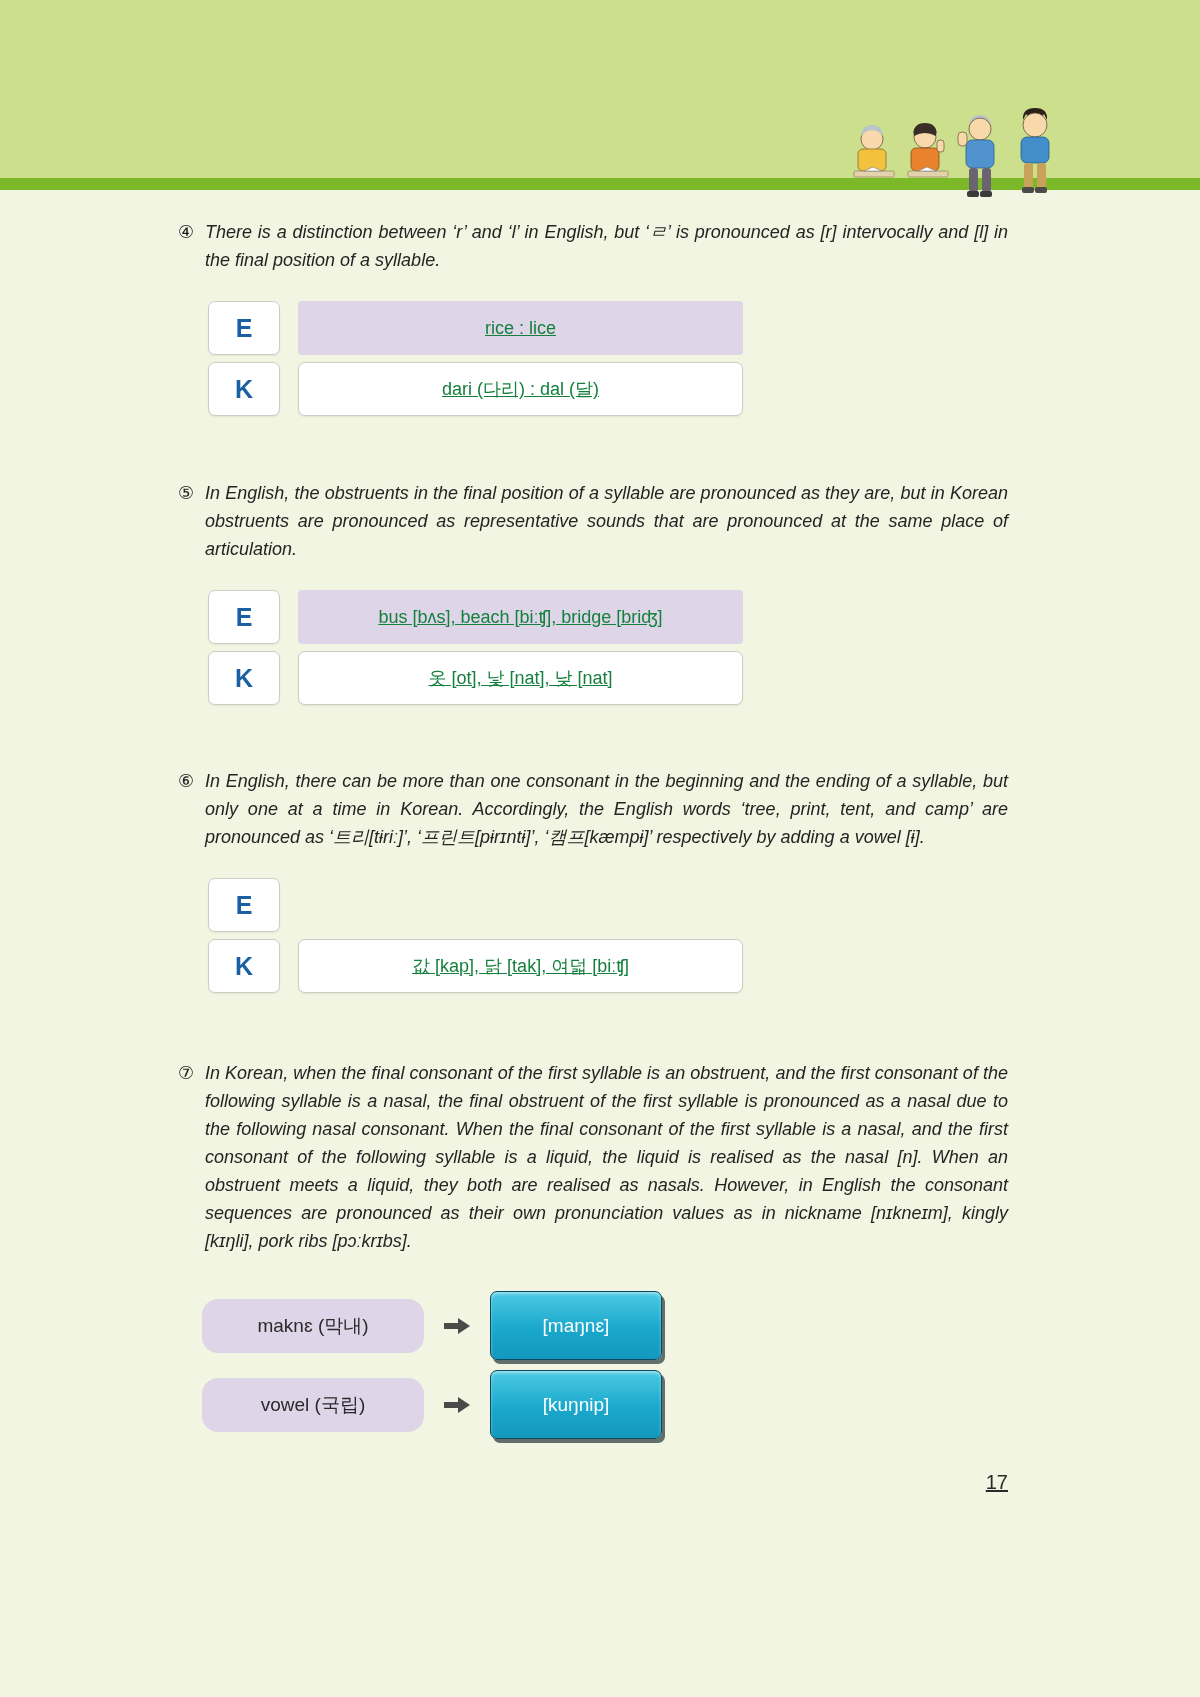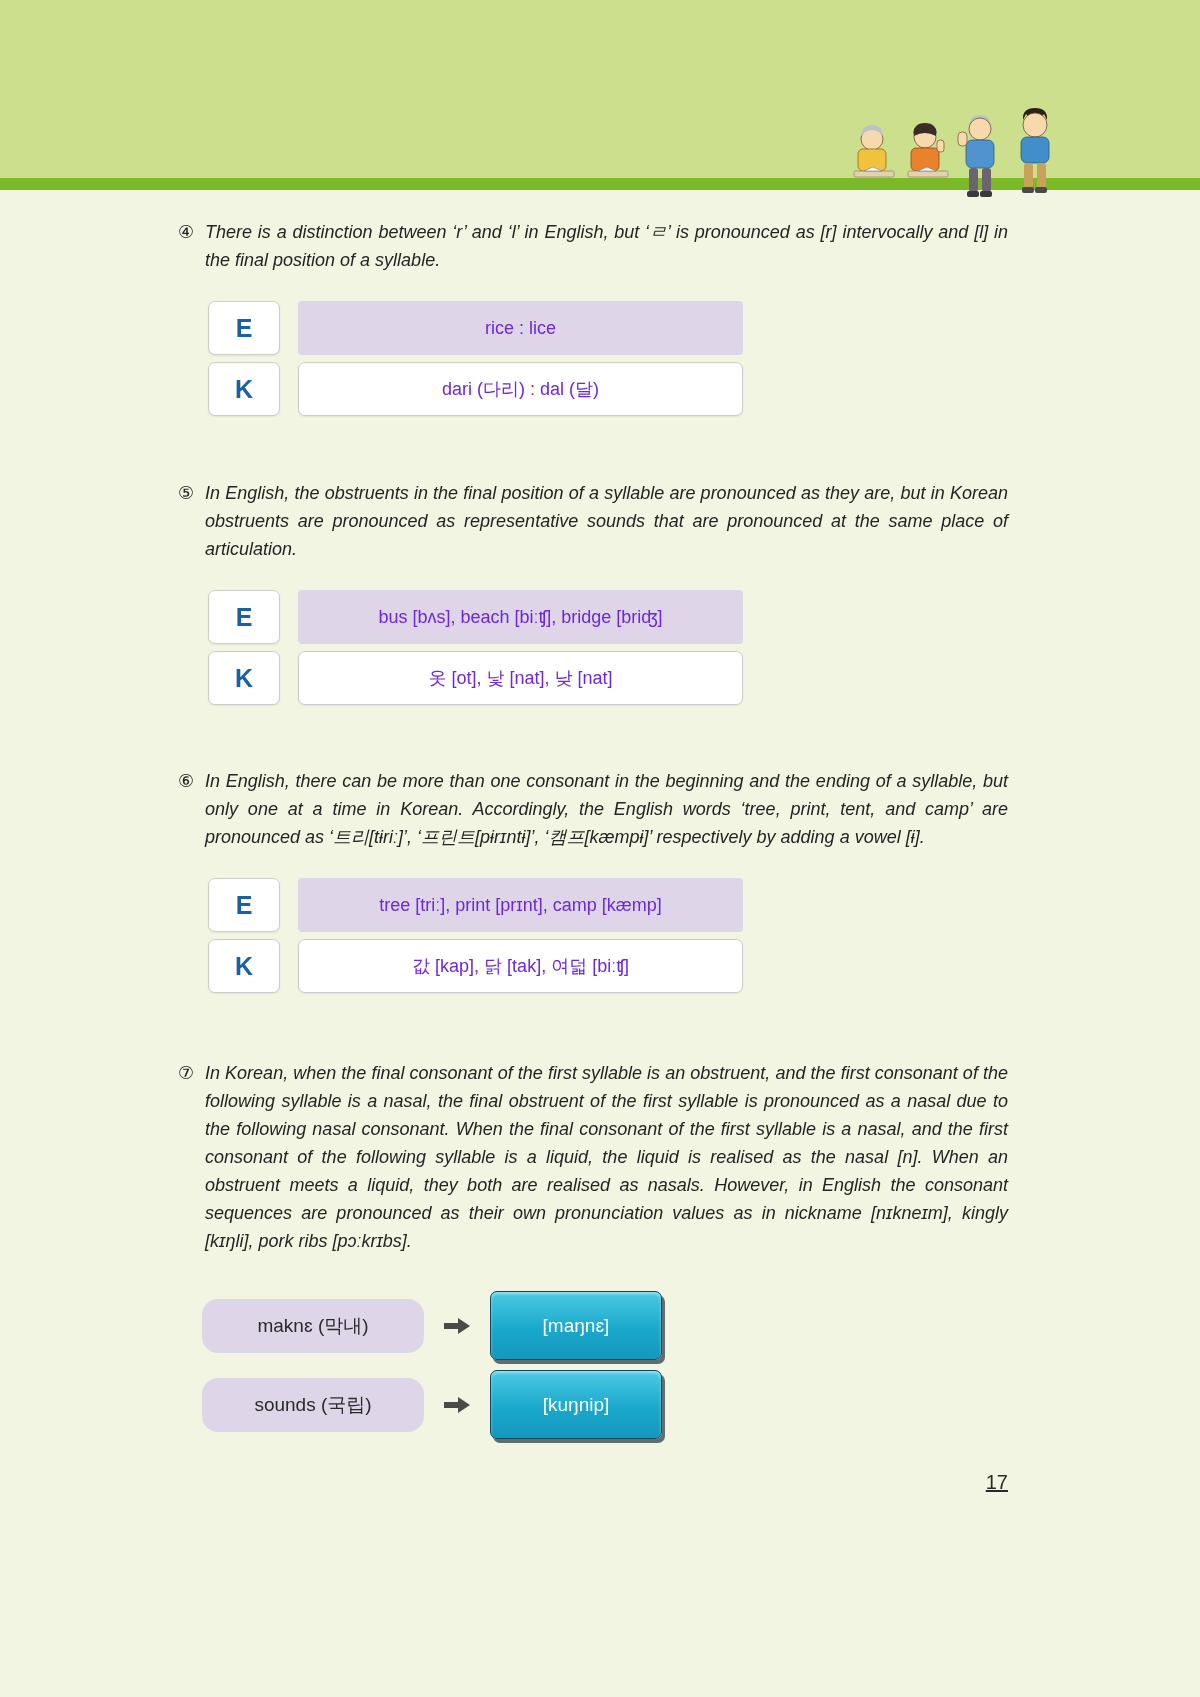--- a/index.html
+++ b/index.html
@@ -26,21 +26,21 @@
   .example-group { margin:27px 0 0 30px; display:flex; flex-direction:column; gap:7px; }
   .example-row { display:flex; gap:18px; align-items:stretch; }
   .ek-box {
     width:72px; height:54px; background:#ffffff; border:1px solid #cdcdc6; border-radius:7px;
     display:flex; align-items:center; justify-content:center;
     font-size:25px; font-weight:bold; color:#1b5fa5;
     box-shadow:0 1px 2px rgba(0,0,0,0.07);
   }
   .example-box {
     width:445px; height:54px; display:flex; align-items:center; justify-content:center;
-    font-size:18px; color:#6d28d9; border-radius:4px;
+    font-size:18px; color:#15803d; border-radius:4px;text-decoration:underline;
   }
   .example-box.purple { background:#ded6e8; }
   .example-box.white  { background:#ffffff; border:1px solid #cdcdc6; border-radius:7px;
                         box-shadow:0 1px 2px rgba(0,0,0,0.07); }
   
   .conversions { margin:36px 0 0 24px; display:flex; flex-direction:column; gap:10px; }
   .conv-row { display:flex; align-items:center; }
   .conv-src {
     width:222px; height:54px; background:#ded6e8; border-radius:16px;
     display:flex; align-items:center; justify-content:center;
@@ -145,21 +145,20 @@
     </section>
 
     <section class="item-6">
       <div class="para">
         <span class="marker">⑥</span>
         <div class="ptext">In English, there can be more than one consonant in the beginning and the ending of a syllable, but only one at a time in Korean. Accordingly, the English words ‘tree, print, tent, and camp’ are pronounced as ‘트리[tɨriː]’, ‘프린트[pɨrɪntɨ]’, ‘캠프[kæmpɨ]’ respectively by adding a vowel [ɨ].</div>
       </div>
       <div class="example-group">
         <div class="example-row">
           <div class="ek-box">E</div>
-          <div class="example-box purple">tree [triː], print [prɪnt], camp [kæmp]</div>
         </div>
         <div class="example-row">
           <div class="ek-box">K</div>
           <div class="example-box white">값 [kap], 닭 [tak], 여덟 [biːʧ]</div>
         </div>
       </div>
     </section>
 
     <section class="item-7">
       <div class="para">
@@ -171,21 +170,21 @@
           <div class="conv-src">maknɛ (막내)</div>
           <span class="conv-arrow">
             <svg width="27" height="18" viewBox="0 0 27 18">
                 <rect x="0" y="6" width="14" height="6" fill="#4a4a48"></rect>
                 <path d="M14 1 L26 9 L14 17 Z" fill="#4a4a48"></path>
               </svg>
           </span>
           <div class="conv-result">[maŋnɛ]</div>
         </div>
         <div class="conv-row">
-          <div class="conv-src">sounds (국립)</div>
+          <div class="conv-src">vowel (국립)</div>
           <span class="conv-arrow">
             <svg width="27" height="18" viewBox="0 0 27 18">
                 <rect x="0" y="6" width="14" height="6" fill="#4a4a48"></rect>
                 <path d="M14 1 L26 9 L14 17 Z" fill="#4a4a48"></path>
               </svg>
           </span>
           <div class="conv-result">[kuŋnip]</div>
         </div>
       </div>
     </section>

